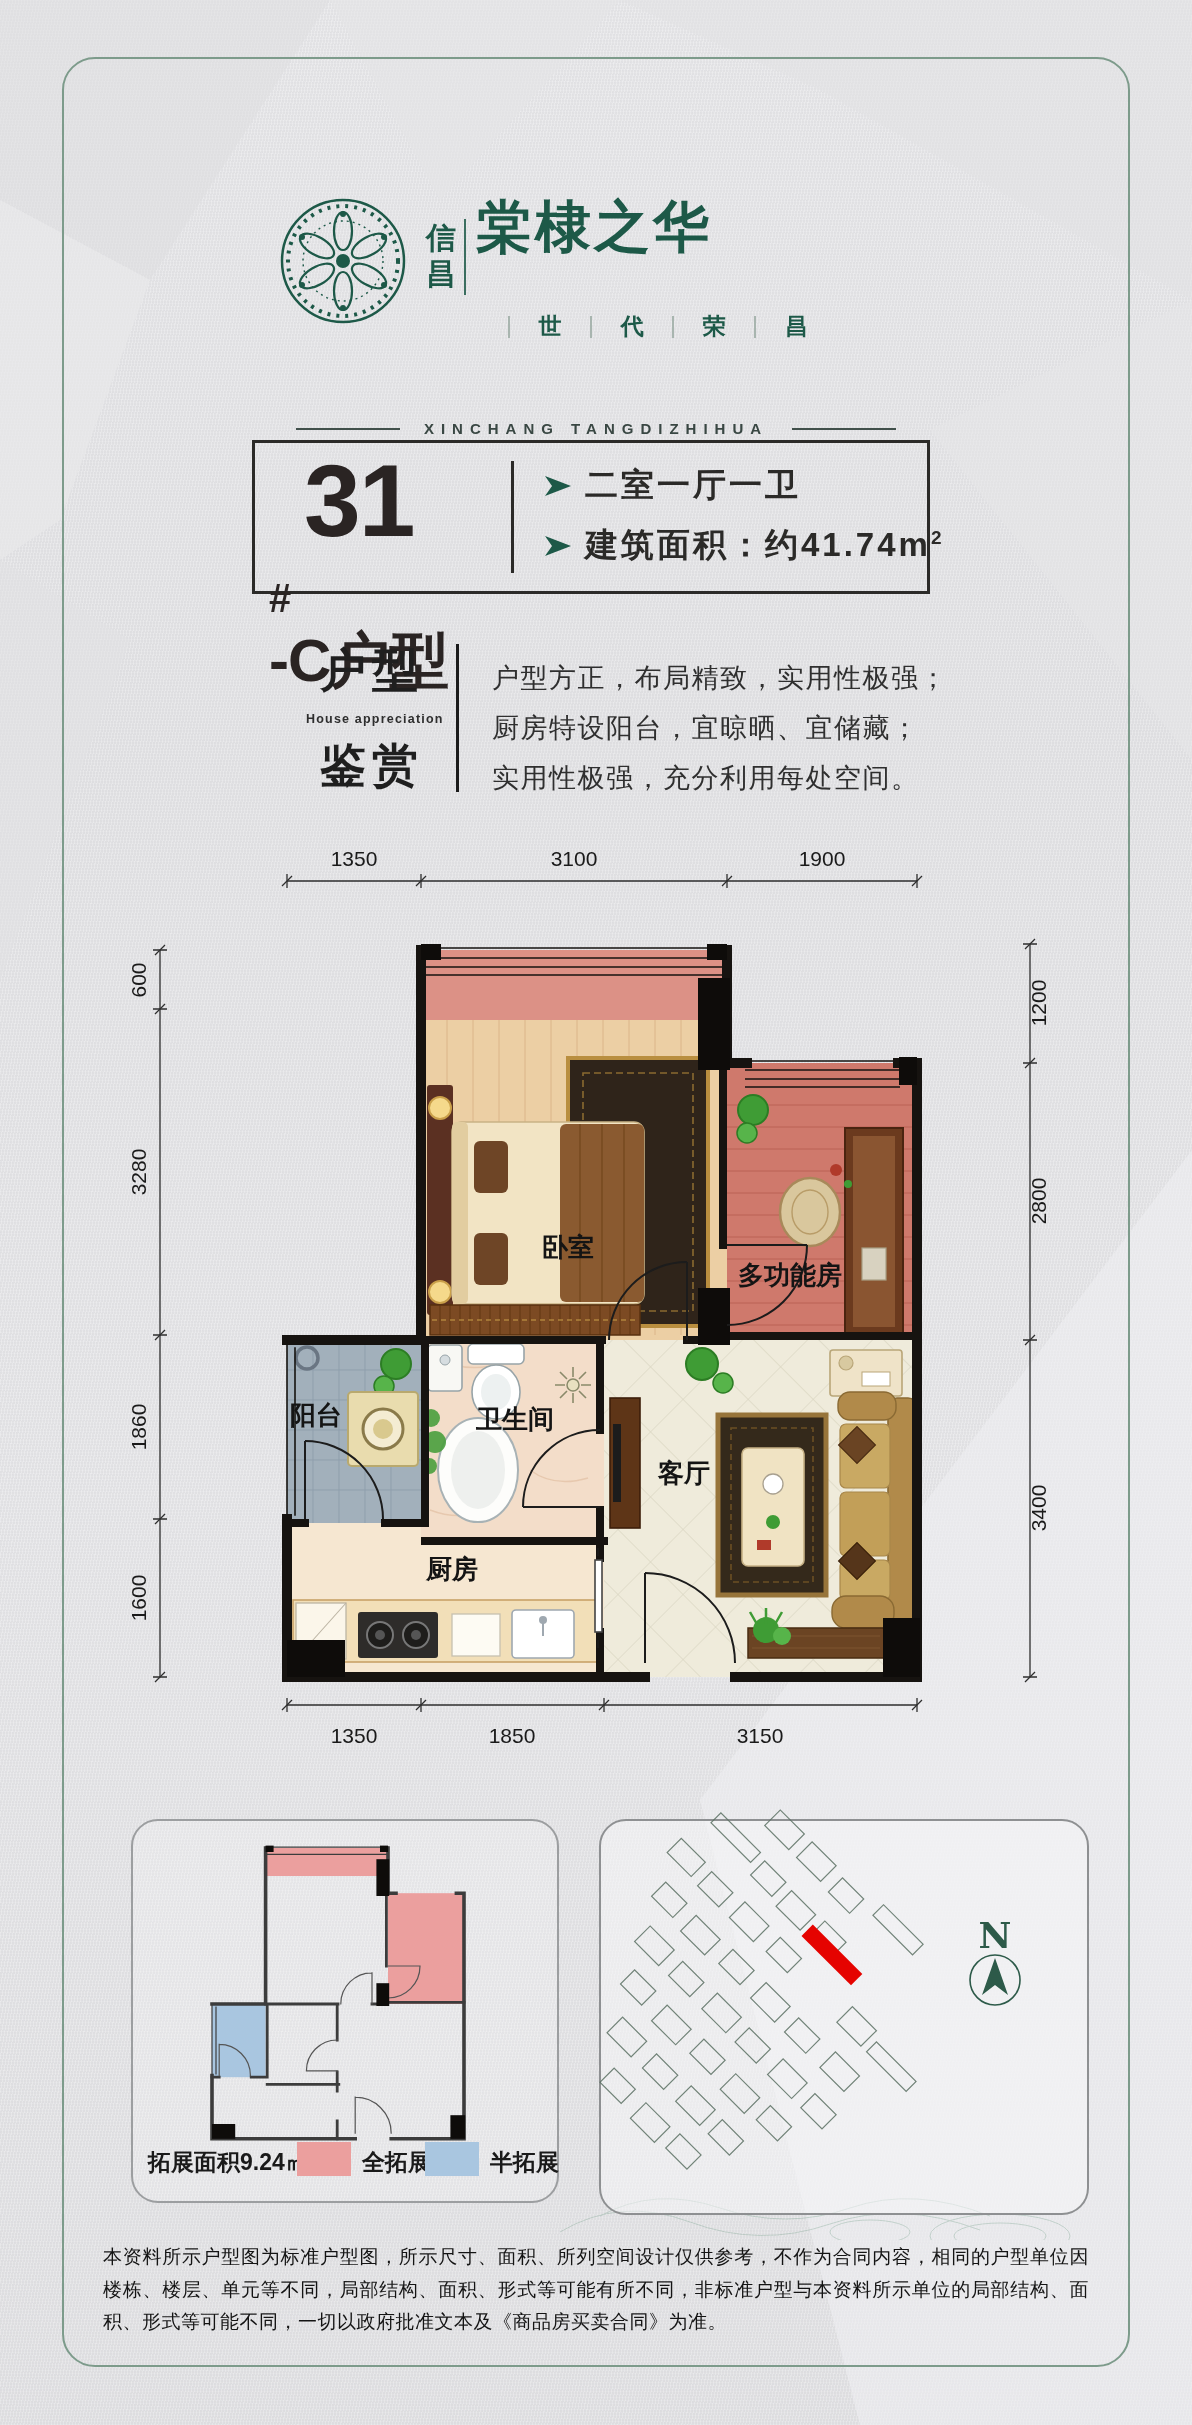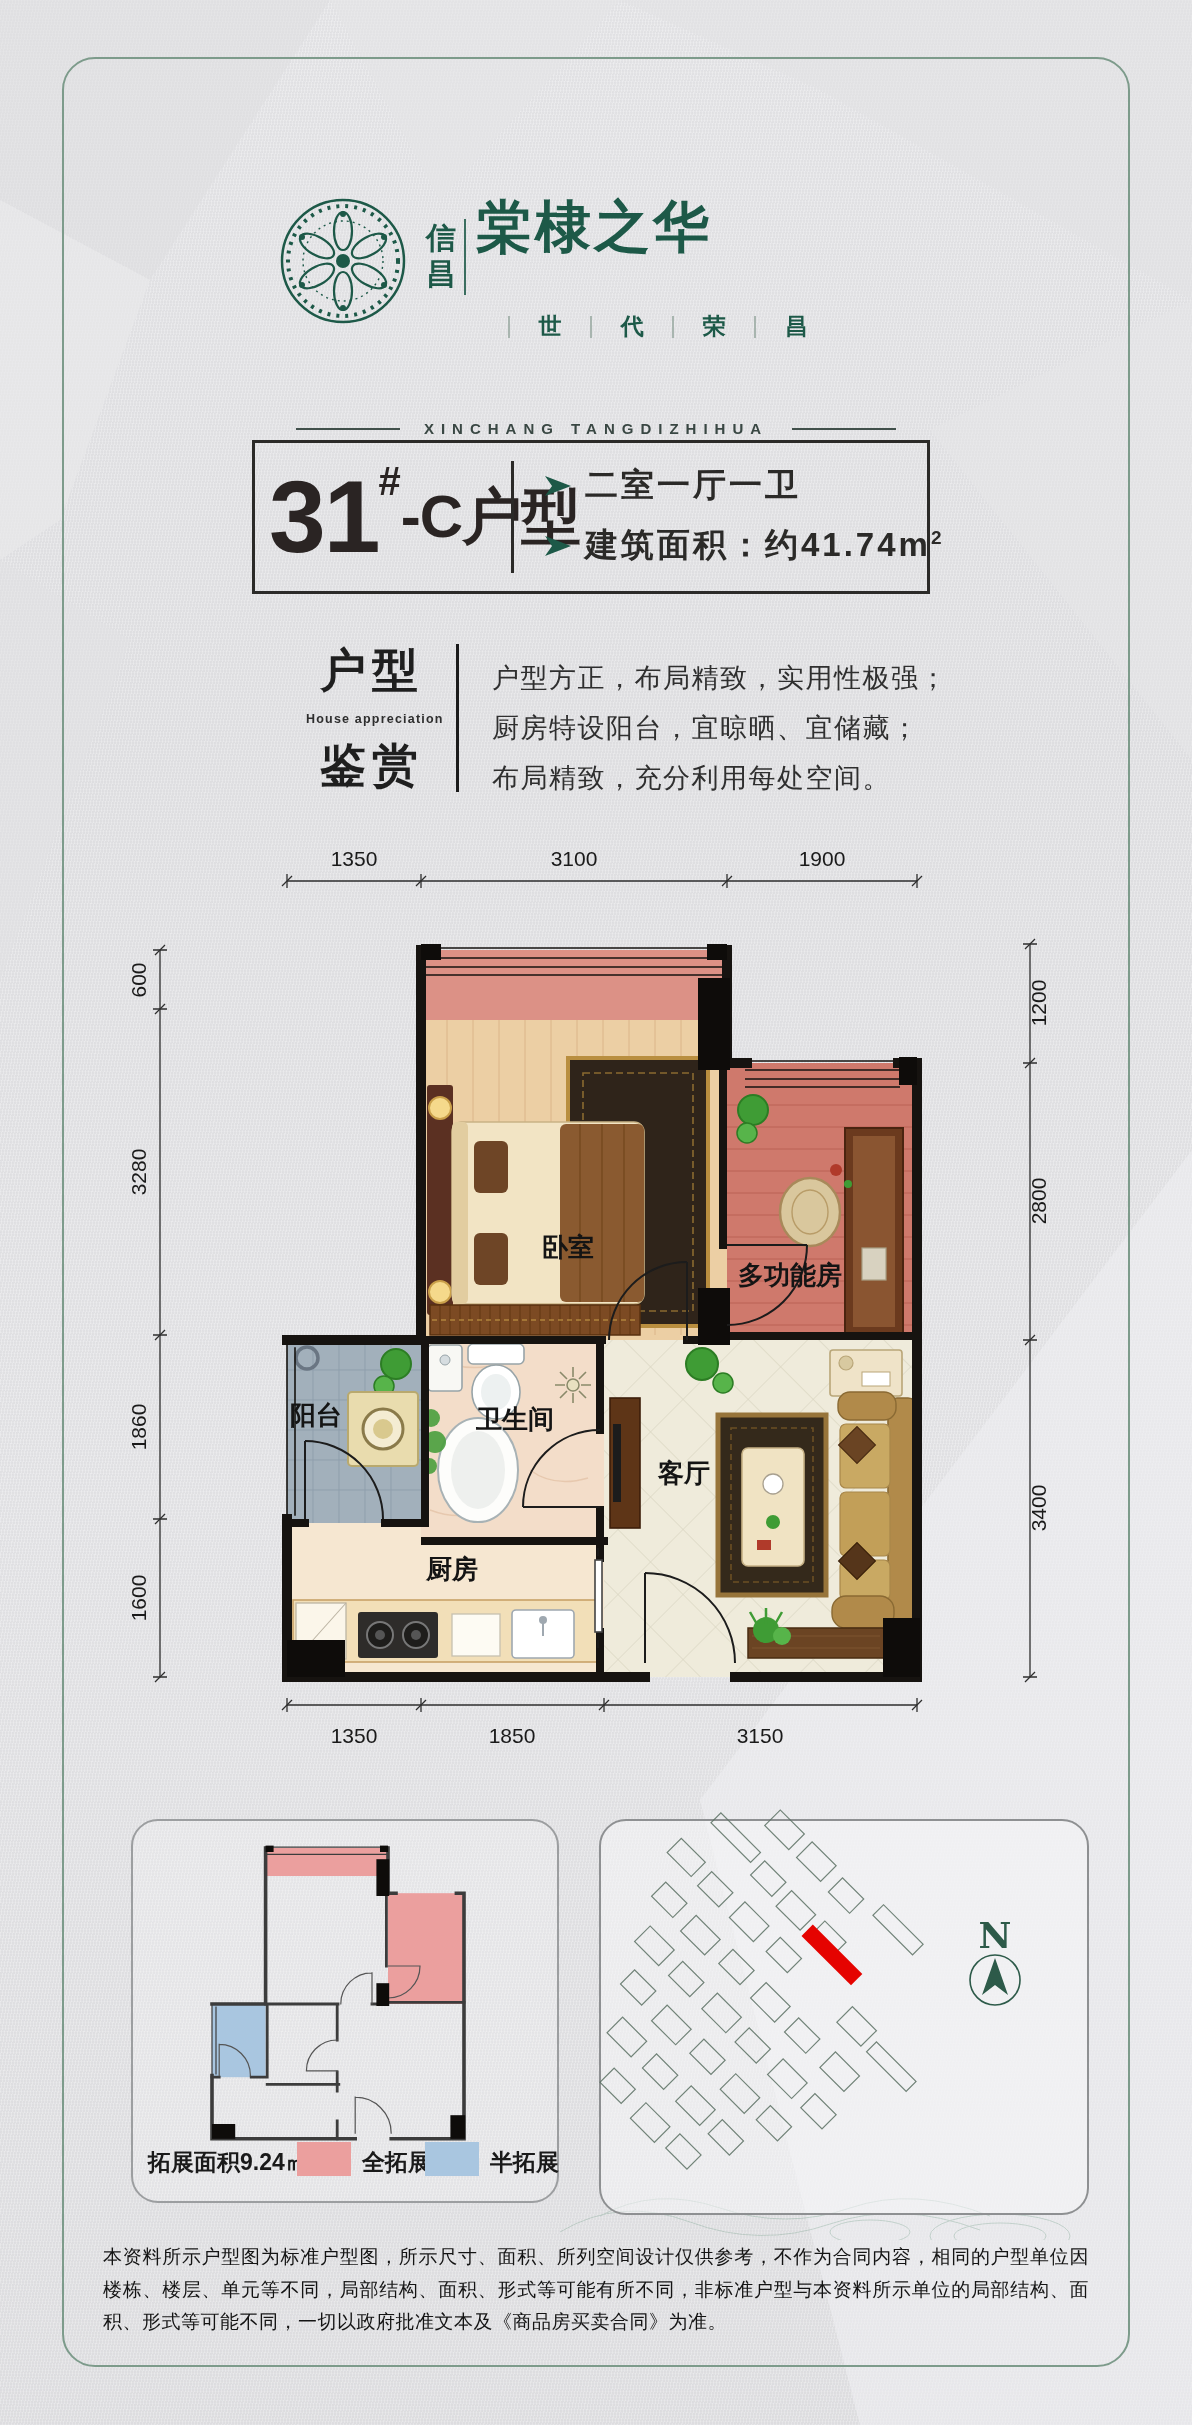--- a/index.html
+++ b/index.html
@@ -19,21 +19,21 @@
   .brand-name{left:476px;top:190px;font-size:56px;font-weight:700;color:#1d5948;letter-spacing:3px;white-space:nowrap;}
   .tagline{left:508px;top:311px;width:300px;display:flex;align-items:center;justify-content:space-between;}
   .tagline .ch{font-size:23px;font-weight:700;color:#1d5948;}
   .tagline .sep{width:2px;height:22px;background:#a8b5af;}
   .xinchang-row{left:0;top:420px;width:1192px;display:flex;align-items:center;justify-content:center;gap:24px;}
   .xinchang-row .rule{width:104px;height:2px;background:#41504b;}
   .xinchang-row .txt{font-size:15px;letter-spacing:7px;font-weight:600;color:#39474
   3;color:#394743;white-space:nowrap;}
   
   .unit-box{left:252px;top:440px;width:672px;height:148px;border:3px solid #2b2a28;}
-  .unit-name{position:absolute;left:14px;top:0;height:148px;display:flex;align-items:center;color:#2a2423;white-space:nowrap;}
+  .unit-name{position:absolute;left:14px;top:0;height:148px;display:flex;align-items:center;color:#2a2423;white-space:nowrap;flex-direction:column;}
   .unit-num{font-size:102px;font-weight:700;letter-spacing:-2px;}
   .unit-sup{font-size:40px;font-weight:700;align-self:flex-start;margin-top:16px;}
   .unit-suffix{font-size:60px;font-weight:700;letter-spacing:-1px;}
   .unit-divider{position:absolute;left:256px;top:18px;width:3px;height:112px;background:#2b2a28;}
   .bullet{position:absolute;left:290px;display:flex;align-items:center;gap:14px;}
   .bullet .lbl{font-size:33px;font-weight:700;color:#2b2a28;letter-spacing:3px;white-space:nowrap;}
   .bullet sup{font-size:19px;font-weight:700;}
   .bullet-1{top:20px;}
   .bullet-2{top:80px;}
   
@@ -136,21 +136,21 @@
 
   <div class="abs appre-head">
     <div class="big">户型</div>
     <div class="en">House appreciation</div>
     <div class="big">鉴赏</div>
   </div>
   <div class="abs appre-vline"></div>
   <div class="abs appre-lines">
     <div>户型方正，布局精致，实用性极强；</div>
     <div>厨房特设阳台，宜晾晒、宜储藏；</div>
-    <div>布局精致，充分利用每处空间。</div>
+    <div>实用性极强，充分利用每处空间。</div>
   </div>
 
   <svg class="abs" style="left:0;top:838px;" width="1192" height="930" viewBox="0 838 1192 930">
     <defs>
       <pattern id="diam" width="46" height="46" patternUnits="userSpaceOnUse" patternTransform="rotate(45)">
         <rect width="46" height="46" fill="#efebdb"></rect>
         <path d="M0 0 H46 M0 0 V46" stroke="#dbd7c4" stroke-width="1.4"></path>
       </pattern>
     </defs>
 

